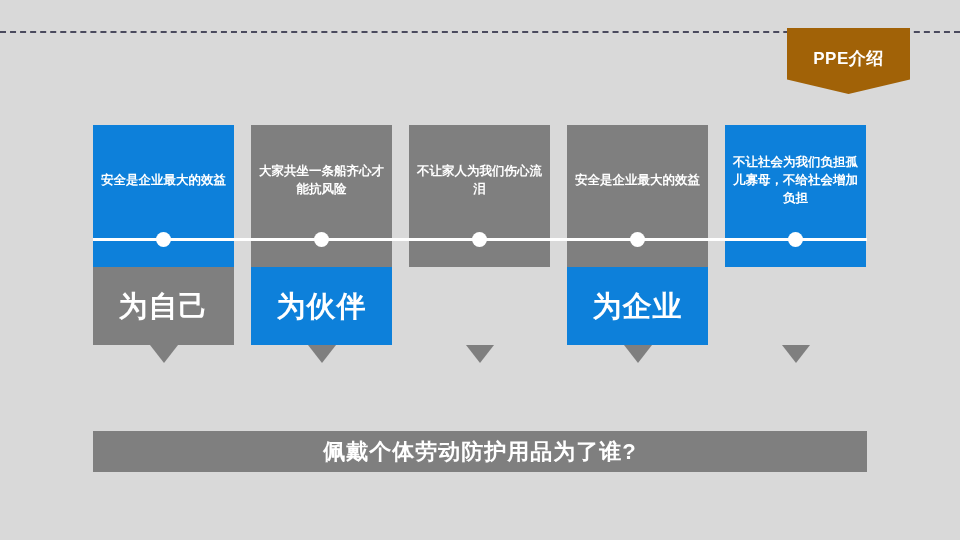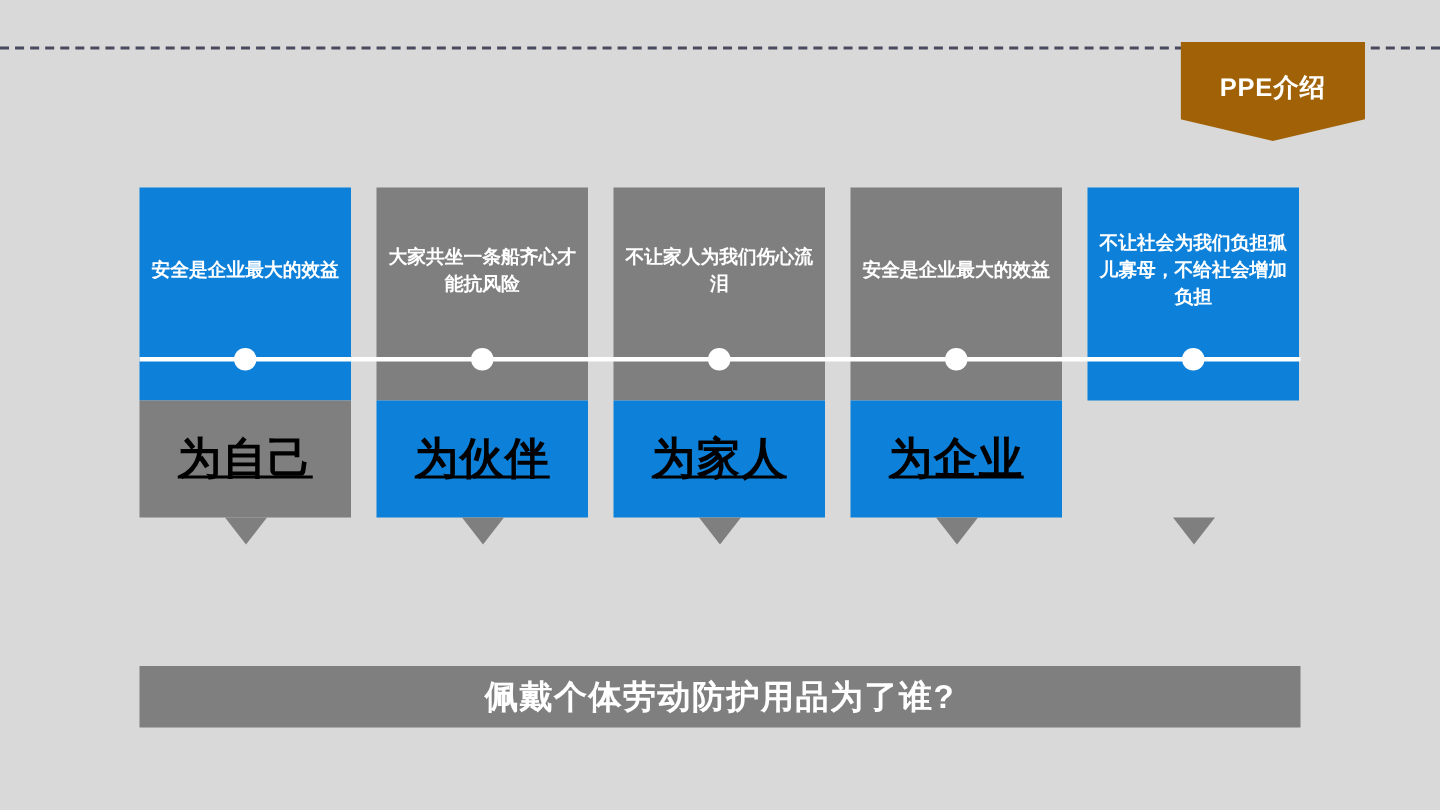--- a/index.html
+++ b/index.html
@@ -114,27 +114,26 @@
   .notch-gray { border-top-color: #7f7f7f; }
 
   .caption-top {
     color: #ffffff;
     font-size: 12.5px;
     font-weight: bold;
     line-height: 1.45;
     text-align: center;
   }
   .caption-big {
-    color: #000000;
+    color: #ffffff;
     font-size: 29px;
     font-weight: bold;
     line-height: 1;
     text-align: center;
     letter-spacing: 1px;
-    text-decoration: underline;
   }
 
   
   .connector {
     position: absolute;
     left: 93px;
     top: 238px;
     width: 774px;
     height: 3px;
     background: #ffffff;
@@ -156,21 +155,20 @@
     position: absolute;
     left: 93px;
     top: 431px;
     width: 774px;
     height: 41px;
     background: #7f7f7f;
     display: flex;
     align-items: center;
     justify-content: center;
     z-index: 2;
-    margin-top: 13px;
   }
   .bottom-bar-label {
     color: #ffffff;
     font-size: 22px;
     font-weight: bold;
     letter-spacing: 1px;
     white-space: nowrap;
   }
 </style>
 </head>
@@ -207,23 +205,20 @@
           <span class="caption-big">为伙伴</span>
         </div>
       </div>
       <div class="notch notch-blue"></div>
     </div>
 
     <div class="card" style="left:316px;">
       <div class="body">
         <div class="seg-top gray">
           <span class="caption-top">不让家人为我们伤心流泪</span>
-        </div>
-        <div class="seg-bottom blue">
-          <span class="caption-big">为家人</span>
         </div>
       </div>
       <div class="notch notch-blue"></div>
     </div>
 
     <div class="card" style="left:474px;">
       <div class="body">
         <div class="seg-top gray">
           <span class="caption-top">安全是企业最大的效益</span>
         </div>

